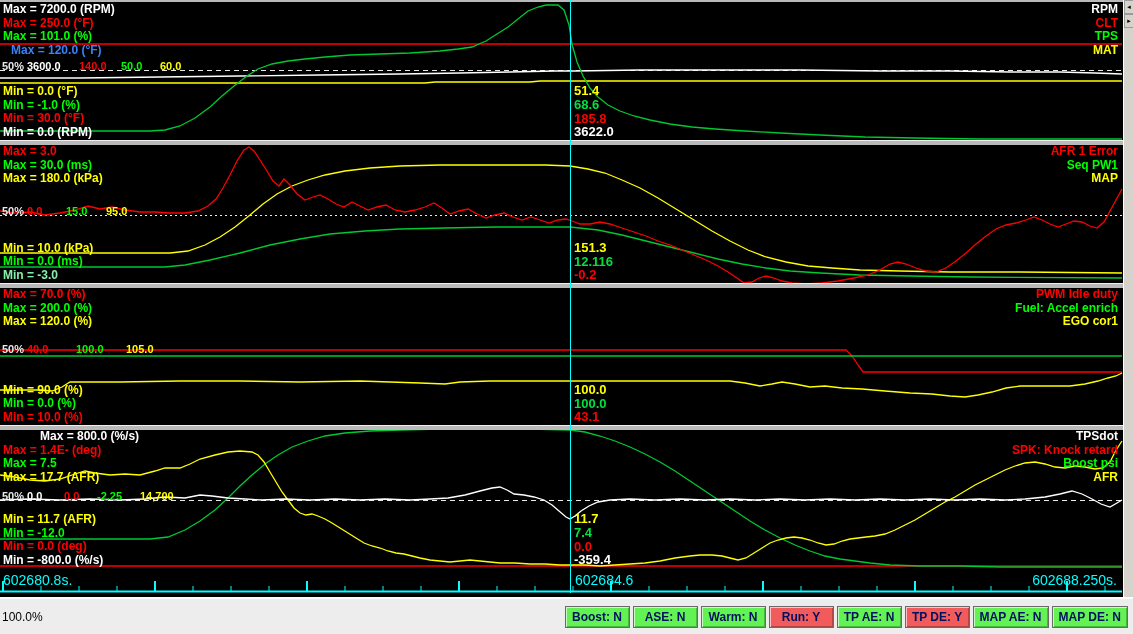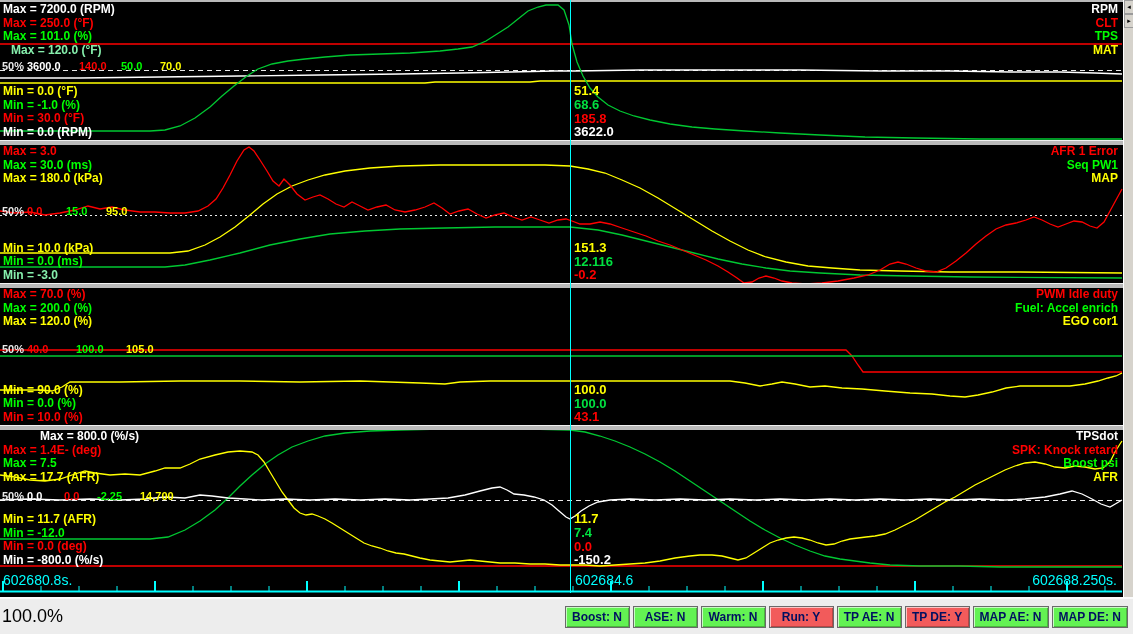--- a/index.html
+++ b/index.html
@@ -21,21 +21,21 @@
       color:#00ffff;font-size:14px;}
   #ruler-labels span{position:absolute;top:0;}
   #t-start{left:3px;} #t-cursor{left:575px;} #t-end{right:6px;}
   #scrollbar{position:absolute;left:1123px;top:0;width:10px;height:597px;background:#d6d3cc;
       border-left:1px solid #fff;box-sizing:border-box;z-index:7;}
   .sb-btn{width:10px;height:14px;background:#d6d3cc;border:1px solid #9a9a9a;box-sizing:border-box;
       font-size:7px;line-height:11px;text-align:center;color:#000;cursor:default;}
   #statusbar{position:absolute;left:0;top:597px;width:1133px;height:37px;background:#ededed;
       border-top:2px solid #fbfbfb;box-sizing:border-box;z-index:8;
       display:flex;align-items:center;justify-content:space-between;padding:0 5px 0 2px;}
-  #zoom-label{font-size:18px;color:#000;}
+  #zoom-label{font-size:12px;color:#000;}
   #indicators{display:flex;gap:3px;}
   .ind{min-width:51px;text-align:center;font-size:12px;font-weight:bold;color:#001060;
       padding:3px 6px;border:1px solid #6a6a6a;
       box-shadow:inset 1px 1px 0 rgba(255,255,255,.65), inset -1px -1px 0 rgba(0,0,0,.25);}
   .ind.green{background:#63f253;}
   .ind.red{background:#f25b5b;}
 </style>
 </head>
 <body>
 
@@ -90,21 +90,21 @@
         <line x1="1029" y1="591" x2="1029" y2="586" stroke="#00ffff" stroke-width="1"></line>
         <line x1="1067" y1="591" x2="1067" y2="581" stroke="#00ffff" stroke-width="2"></line>
         <line x1="1105" y1="591" x2="1105" y2="586" stroke="#00ffff" stroke-width="1"></line>
       </svg>
     <div id="top-strip"></div>
     <div id="labels-layer">
         <div class="stack" style="left: 3px; top: 3px;">
           <div style="color: rgb(255, 255, 255);">Max = 7200.0 (RPM)</div>
           <div style="color: rgb(255, 0, 0);">Max = 250.0 (°F)</div>
           <div style="color: rgb(0, 255, 0);">Max = 101.0 (%)</div>
-          <div style="color: #86efac; padding-left: 8px;">Max = 120.0 (°F)</div>
+          <div style="color: #3b82f6; padding-left: 8px;">Max = 120.0 (°F)</div>
         </div>
         <div class="stack" style="left: 3px; top: 85px;">
           <div style="color: rgb(255, 255, 0);">Min = 0.0 (°F)</div>
           <div style="color: rgb(0, 255, 0);">Min = -1.0 (%)</div>
           <div style="color: rgb(255, 0, 0);">Min = 30.0 (°F)</div>
           <div style="color: rgb(255, 255, 255);">Min = 0.0 (RPM)</div>
         </div>
         <div class="stack chan" style="right: 15px; top: 3px;">
           <div style="color: rgb(255, 255, 255);">RPM</div>
           <div style="color: rgb(255, 0, 0);">CLT</div>
@@ -115,21 +115,21 @@
           <div style="color: rgb(255, 255, 0);">51.4</div>
           <div style="color: rgb(0, 224, 64);">68.6</div>
           <div style="color: rgb(255, 0, 0);">185.8</div>
           <div style="color: rgb(255, 255, 255);">3622.0</div>
         </div>
         <div class="midrow" style="top: 60px; left: 0px;">
           <span style="color: rgb(232, 232, 232); left: 2px;">50%</span>
           <span style="color: rgb(255, 255, 255); left: 27px; text-align: right;">3600.0</span>
           <span style="color: rgb(255, 0, 0); left: 79px;">140.0</span>
           <span style="color: rgb(0, 255, 0); left: 121px;">50.0</span>
-          <span style="color: rgb(255, 255, 0); left: 160px;">70.0</span>
+          <span style="color: rgb(255, 255, 0); left: 160px;">60.0</span>
         </div>
         <div class="sep" style="top: 140px;"></div>
         <div class="stack" style="left: 3px; top: 145px;">
           <div style="color: rgb(255, 0, 0);">Max = 3.0</div>
           <div style="color: rgb(0, 255, 0);">Max = 30.0 (ms)</div>
           <div style="color: rgb(255, 255, 0);">Max = 180.0 (kPa)</div>
         </div>
         <div class="stack" style="left: 3px; top: 241.5px;">
           <div style="color: rgb(255, 255, 0);">Min = 10.0 (kPa)</div>
           <div style="color: rgb(0, 255, 0);">Min = 0.0 (ms)</div>
@@ -194,21 +194,21 @@
         <div class="stack chan" style="right: 15px; top: 430px;">
           <div style="color: rgb(255, 255, 255);">TPSdot</div>
           <div style="color: rgb(255, 0, 0);">SPK: Knock retard</div>
           <div style="color: rgb(0, 255, 0);">Boost psi</div>
           <div style="color: rgb(255, 255, 0);">AFR</div>
         </div>
         <div class="curvals" style="left: 574px; top: 512.2px;">
           <div style="color: rgb(255, 255, 0);">11.7</div>
           <div style="color: rgb(0, 224, 64);">7.4</div>
           <div style="color: rgb(255, 0, 0);">0.0</div>
-          <div style="color: rgb(255, 255, 255);">-150.2</div>
+          <div style="color: rgb(255, 255, 255);">-359.4</div>
         </div>
         <div class="midrow" style="top: 490px; left: 0px;">
           <span style="color: rgb(232, 232, 232); left: 2px;">50%</span>
           <span style="color: rgb(255, 255, 255); left: 27px;">0.0</span>
           <span style="color: rgb(255, 0, 0); left: 64px;">0.0</span>
           <span style="color: rgb(0, 255, 0); left: 97px;">-2.25</span>
           <span style="color: rgb(255, 255, 0); left: 140px;">14,700</span>
         </div>
       </div>
     <div id="cursor-line" style="left: 570px;"></div>

